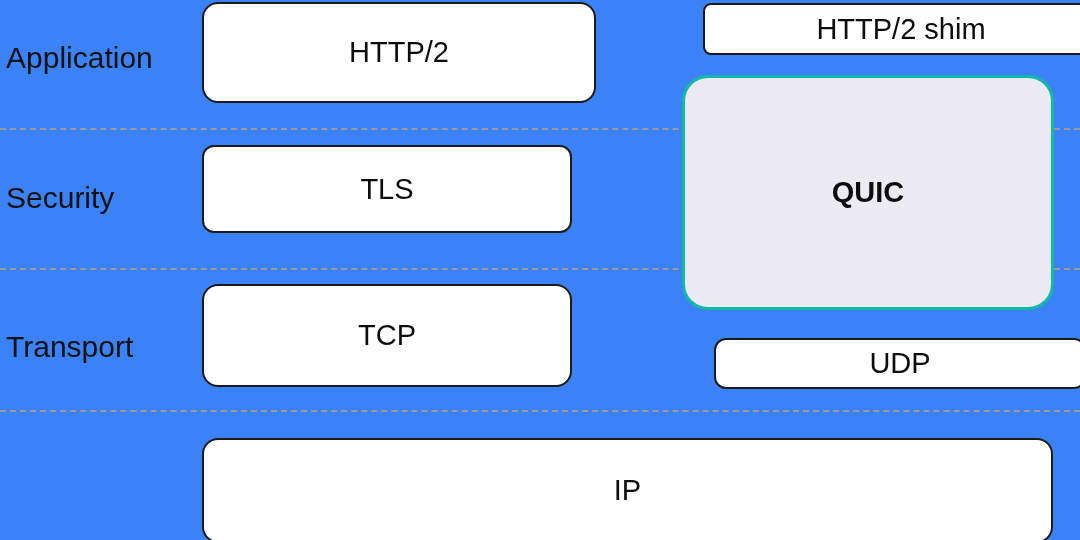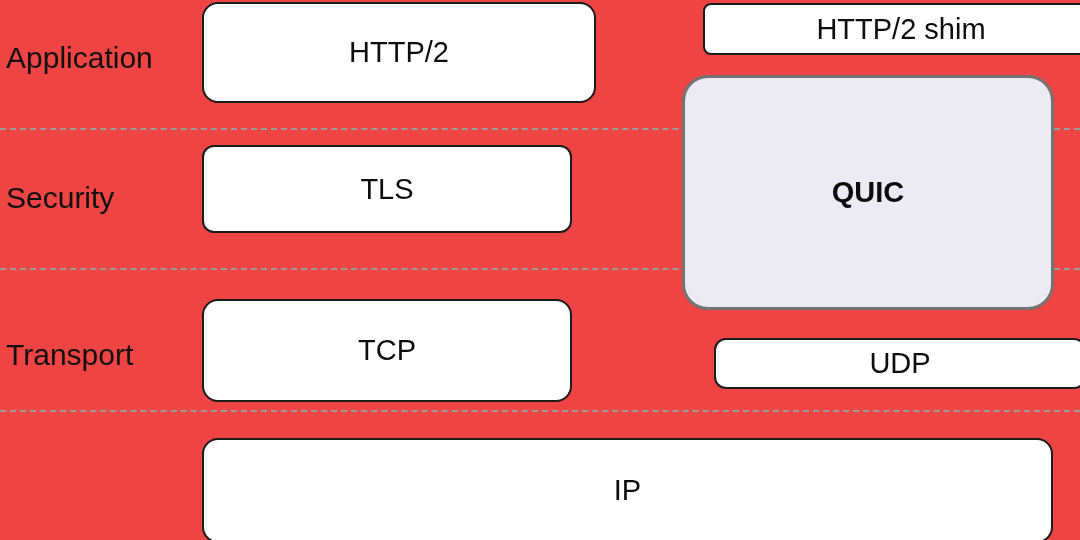--- a/index.html
+++ b/index.html
@@ -8,21 +8,21 @@
     background: #ffffff;
   }
   body {
     font-family: "Liberation Sans", sans-serif;
     -webkit-font-smoothing: antialiased;
   }
   #stage {
     position: relative;
     width: 1080px;
     height: 540px;
-    background: #ef4444;
+    background: #3b82f6;
     overflow: hidden;
   }
 
   
   .divider {
     position: absolute;
     left: 0;
     width: 1080px;
     height: 0;
     border-top: 2px dashed #9a9a9a;
@@ -35,21 +35,21 @@
   .row-label {
     position: absolute;
     left: 6px;
     font-size: 30px;
     line-height: 1;
     color: #111111;
     white-space: nowrap;
   }
   .row-label.l-app  { top: 43px; }
   .row-label.l-sec  { top: 183px; }
-  .row-label.l-tra  { top: 340px; }
+  .row-label.l-tra  { top: 332px; }
   .row-label.l-net  { top: 470px; }
 
   
   .box {
     position: absolute;
     box-sizing: border-box;
     background: #ffffff;
     border: 2.4px solid #1b1b1b;
     border-radius: 16px;
     display: flex;
@@ -59,34 +59,34 @@
   .box .box-label {
     font-size: 29px;
     line-height: 1;
     color: #0d0d0d;
     white-space: nowrap;
   }
 
   
   .box.http2 { left: 202px; top: 2px;   width: 394px; height: 101px; }
   .box.tls   { left: 202px; top: 145px; width: 370px; height: 88px; border-radius: 12px; }
-  .box.tcp   { left: 202px; top: 284px; width: 370px; height: 103px; margin-top: 15px; }
+  .box.tcp   { left: 202px; top: 284px; width: 370px; height: 103px; }
   .box.ip    { left: 202px; top: 438px; width: 851px; height: 105px; }
 
   
   .box.shim  { left: 703px; top: 3px;   width: 396px; height: 52px; border-radius: 8px; }
   .box.udp   { left: 714px; top: 338px; width: 372px; height: 51px; border-radius: 12px; }
 
   
   .box.quic {
     left: 682px;
     top: 75px;
     width: 372px;
     height: 235px;
-    border: 3px solid #737373;
+    border: 3px solid #14b8a6;
     border-radius: 26px;
     background: #eceaf3;
   }
   .box.quic .box-label {
     font-weight: bold;
     font-size: 29px;
     color: #0d0d0d;
   }
 </style>
 </head>

